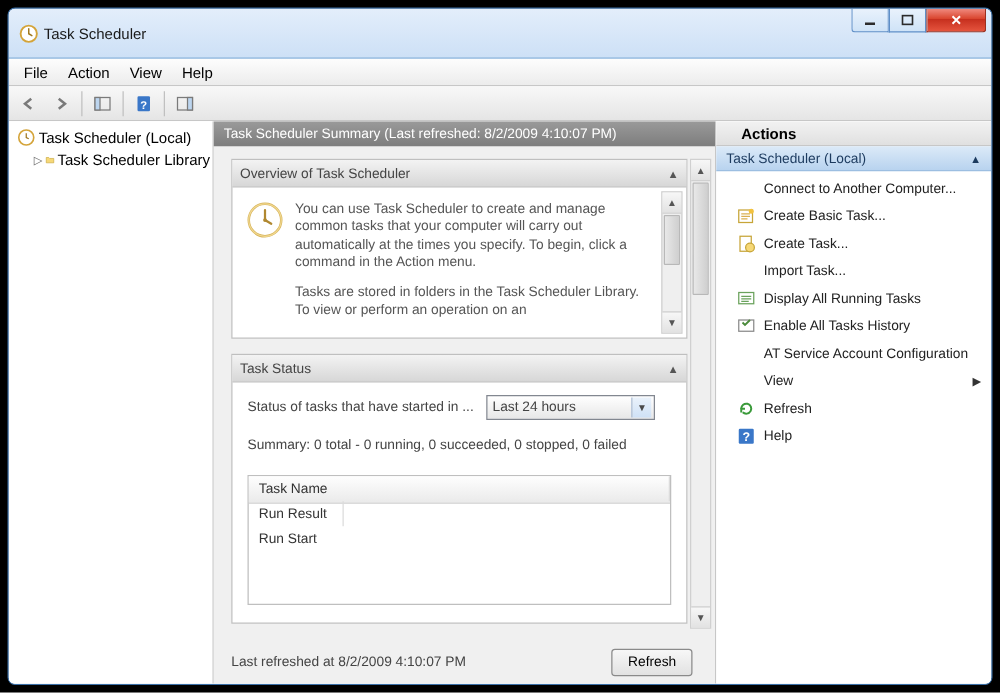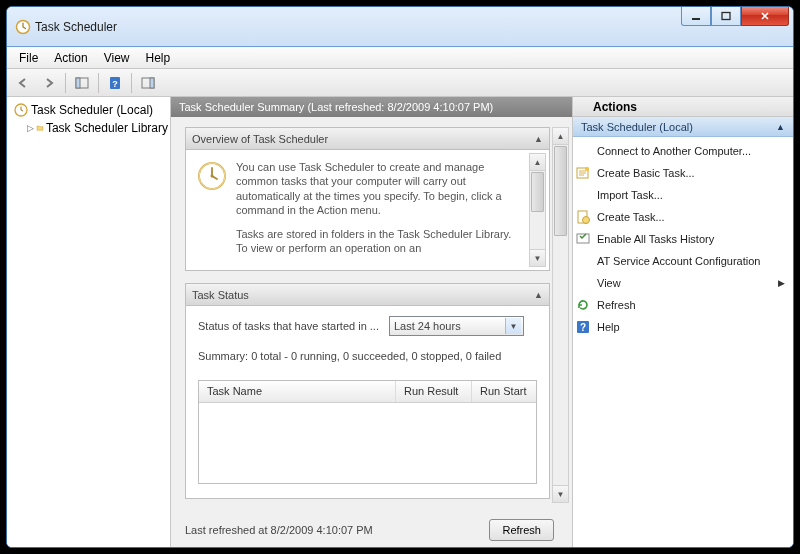--- a/index.html
+++ b/index.html
@@ -38,31 +38,31 @@
   .ov-icon { flex:0 0 32px; height:32px; }
   .ov-text p { margin-bottom:10px; line-height:1.3;}
   .ov-scroll { position:absolute; right:3px; top:3px; bottom:3px; width:17px; background:#efefef; border:1px solid #d0d0d0;}
   .ov-scroll .scrollthumb{height:40px;}
   .statusbody { padding:10px 12px; color:#444; font-size:11px;}
   .statusrow{ display:flex; align-items:center; gap:10px; margin-bottom:14px;}
   .statusrow .lbl{ flex:0 0 auto;}
   .combo { flex:0 0 135px; height:20px; border:1px solid #828790; background:linear-gradient(to bottom,#fff,#e7e7e7); display:flex; align-items:center; padding:0 4px; font-size:11px; position:relative;}
   .combo .carrow{ position:absolute; right:2px; top:1px; bottom:1px; width:16px; background:linear-gradient(to bottom,#eaf2fb,#cfe1f6); border-left:1px solid #a9bcd4; display:flex; align-items:center; justify-content:center; font-size:8px; color:#4a4a4a;}
   .tasktable { margin-top:18px; border:1px solid #bfbfbf; height:104px; background:#fff;}
-  .tasktable .throw{ display:flex; height:22px; background:linear-gradient(to bottom,#fefefe,#eaeaea); border-bottom:1px solid #cfcfcf;}
+  .tasktable .throw{ display:flex; height:22px; background:linear-gradient(to bottom,#fefefe,#eaeaea); border-bottom:1px solid #cfcfcf;flex-direction:column;}
   .tasktable .th{ padding:4px 8px; font-size:11px; color:#333; border-right:1px solid #dcdcdc;}
   .footerrow { margin-top:auto; display:flex; align-items:center; padding-top:8px;}
   .footerrow .txt{ font-size:11px; color:#444;}
   .refreshbtn{ margin-left:auto; height:22px; padding:0 12px; background:linear-gradient(to bottom,#f7f7f7,#e2e2e2); border:1px solid #8a8a8a; border-radius:3px; font-size:11px; display:flex; align-items:center;}
   .rightpanel { width:220px; display:flex; flex-direction:column; background:#fff;}
   .rhead{ height:20px; background:linear-gradient(to bottom,#f2f2f2,#e0e0e0); border-bottom:1px solid #c7c7c7; font-weight:bold; padding:0 20px; display:flex; align-items:center; font-size:12px;}
   .rsubhead{ height:20px; background:linear-gradient(to bottom,#dceaf8,#b8d3ef); border-bottom:1px solid #9cbee1; padding:0 8px; display:flex; align-items:center; font-size:11px; color:#1c3a5e;}
   .rsubhead .collapse{ margin-left:auto; font-size:9px; color:#1c3a5e;}
   .ritems{ padding:3px 0;}
-  .ritem{ display:flex; align-items:center; gap:6px; height:22px; padding:0 8px 0 2px; font-size:11px; color:#222; white-space:nowrap;}
+  .ritem{ display:flex; align-items:center; gap:6px; height:22px; padding:0 8px 0 16px; font-size:11px; color:#222; white-space:nowrap;}
   .ritem .ricon{ width:16px; height:16px; flex:0 0 16px; display:flex; align-items:center; justify-content:center;}
   .ritem .carrow{ margin-left:auto; font-size:9px; color:#333;}
   svg{ display:block;}
 </style>
 </head>
 <body>
 
 <div class="window">
 
   <div class="titlebar">
@@ -241,31 +241,40 @@
           <span class="ricon">
               <svg viewBox="0 0 16 16">
                 <rect x="2" y="3" width="11" height="10" fill="#fff" stroke="#c7a538"></rect>
                 <path d="M4 6h7M4 8h7M4 10h5" stroke="#d9b050"></path>
                 <circle cx="12" cy="4" r="2" fill="#f3c23e"></circle>
               </svg>
             </span>
           <span>Create Basic Task...</span>
         </div>
         <div class="ritem">
+          <span class="ricon">
+              <svg viewBox="0 0 16 16">
+                <rect x="3" y="2" width="9" height="12" fill="#fff" stroke="#c7a538"></rect>
+                <circle cx="11" cy="11" r="3.5" fill="#f6d877" stroke="#c7a538"></circle>
+              </svg>
+            </span>
+          <span>Create Task...</span>
+        </div>
+        <div class="ritem">
           <span class="ricon"></span>
           <span>Import Task...</span>
         </div>
         <div class="ritem">
           <span class="ricon">
               <svg viewBox="0 0 16 16">
-                <rect x="3" y="2" width="9" height="12" fill="#fff" stroke="#c7a538"></rect>
-                <circle cx="11" cy="11" r="3.5" fill="#f6d877" stroke="#c7a538"></circle>
-              </svg>
-            </span>
-          <span>Create Task...</span>
+                <rect x="2" y="3" width="12" height="9" fill="#fff" stroke="#6aa25c"></rect>
+                <path d="M4 6h8M4 8h8M4 10h6" stroke="#6aa25c"></path>
+              </svg>
+            </span>
+          <span>Display All Running Tasks</span>
         </div>
         <div class="ritem">
           <span class="ricon">
               <svg viewBox="0 0 16 16">
                 <rect x="2" y="3" width="12" height="9" fill="#fff" stroke="#8a8a8a"></rect>
                 <path d="M5 5l2 2 4-4" stroke="#4a8a3a" fill="none" stroke-width="1.5"></path>
               </svg>
             </span>
           <span>Enable All Tasks History</span>
         </div>

